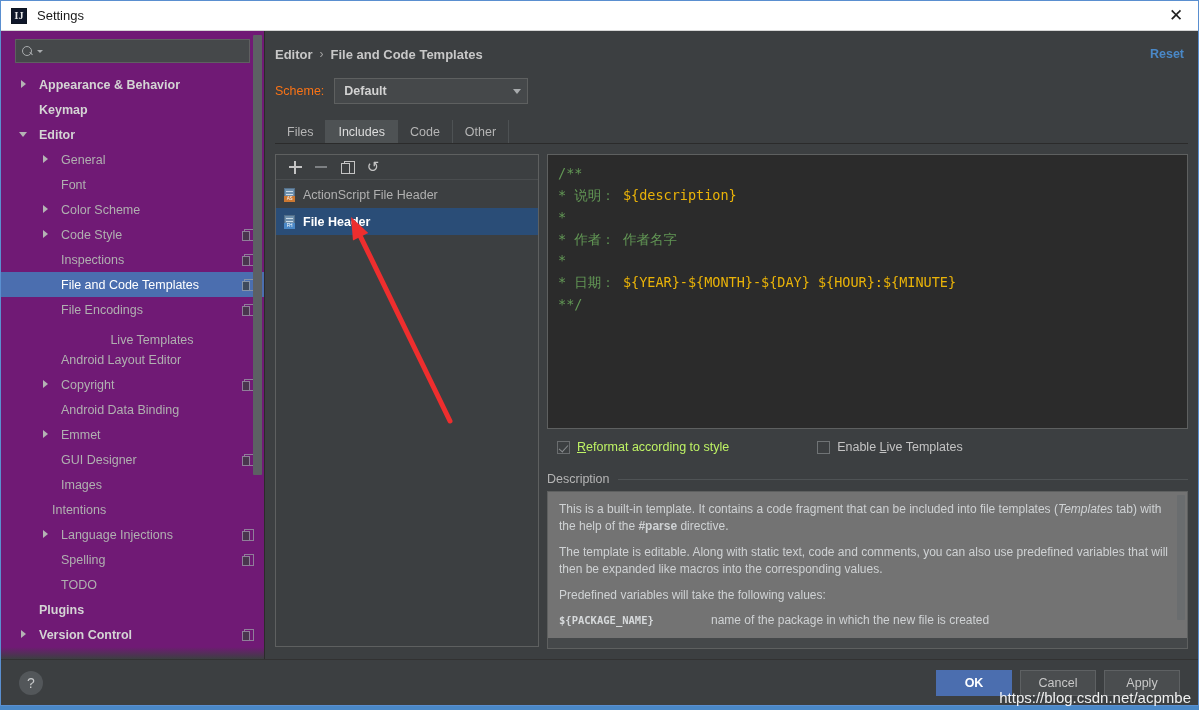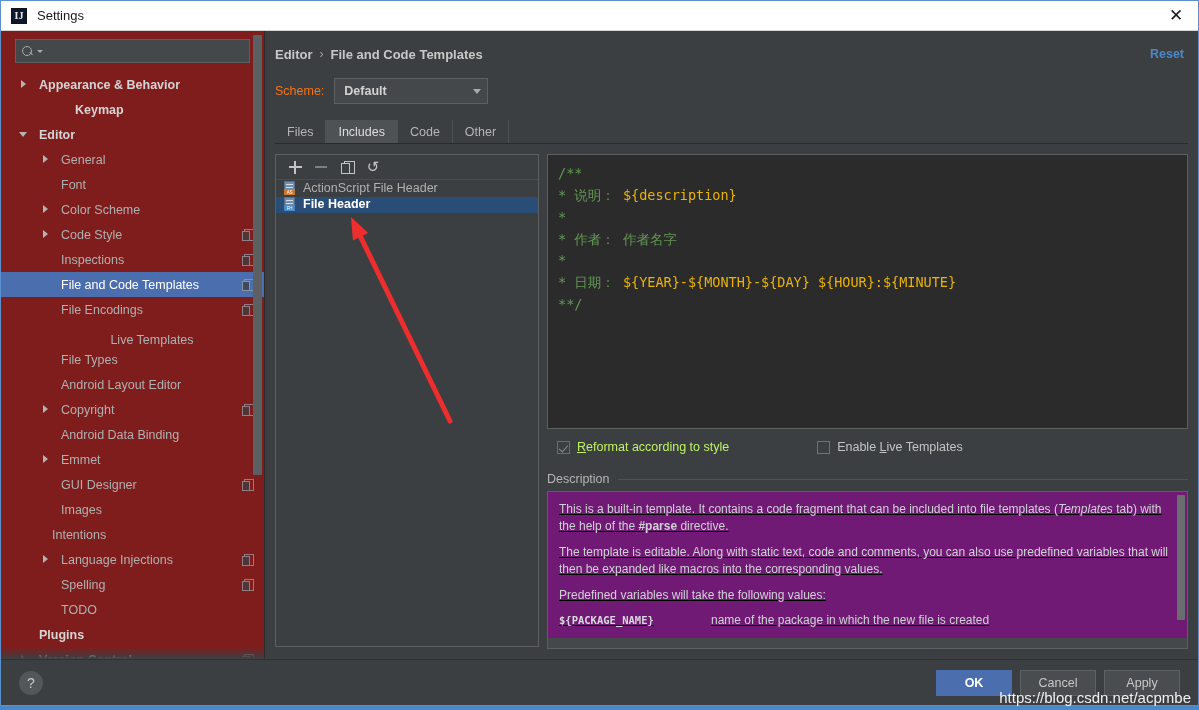--- a/index.html
+++ b/index.html
@@ -83,21 +83,21 @@
     color: #202020; font-size: 17px; font-weight: 300;
     cursor: pointer;
   }
 
   
   #dlg-body { flex: 1 1 auto; display: flex; min-height: 0; }
 
   
   #left-pane {
     width: 264px; flex: 0 0 264px;
-    background: #7f1d1d;
+    background: #701a75;
     border-right: 1px solid #2b2b2b;
     display: flex; flex-direction: column;
     padding-top: 8px;
     position: relative;
   }
   #search-wrap { padding: 0 14px 0 14px; }
   #search-box {
     height: 24px; background: #45484a;
     border: 1px solid #5e6060;
     display: flex; align-items: center;
@@ -203,21 +203,21 @@
     margin-left: auto; font-size: 12.5px; color: #4a88c7;
     cursor: pointer; font-weight: bold; padding-right: 4px;
   }
 
   #scheme-row {
     display: flex; align-items: center; margin-top: 13px;
     flex: 0 0 26px;
   }
   #scheme-label { font-size: 12.5px; color: #f97316; margin-right: 10px; }
   #scheme-select {
-    width: 154px; height: 26px;
+    width: 194px; height: 26px;
     background: #45484a; border: 1px solid #5e6060;
     display: flex; align-items: center;
     padding: 0 6px 0 9px;
   }
   #scheme-value {
     flex: 1 1 auto; font-size: 12.5px; color: #d2d2d2; font-weight: bold;
   }
   #scheme-caret {
     width: 0; height: 0;
     border-left: 4.5px solid transparent;
@@ -264,21 +264,21 @@
   .ico-plus::before { content:''; position:absolute; left:0; top:5.5px; width:13px; height:1.7px; background:#c4c4c4; }
   .ico-plus::after  { content:''; position:absolute; left:5.6px; top:0; width:1.7px; height:13px; background:#c4c4c4; }
   .ico-minus { width: 12px; height: 1.7px; background: #7d8083; }
   .ico-copy { position: relative; width: 13px; height: 13px; }
   .ico-copy::before { content:''; position:absolute; left:3px; top:0; width:9px; height:11px; border:1.3px solid #c4c4c4; }
   .ico-copy::after  { content:''; position:absolute; left:0; top:2.5px; width:7px; height:9px; border:1.3px solid #c4c4c4; background:#3c3f41; }
   .ico-undo { font-size: 15px; color: #c4c4c4; line-height: 1; font-family: "DejaVu Sans", sans-serif; }
 
   #tmpl-list { flex: 1 1 auto; overflow: hidden; padding-top: 1px; }
   .tmpl-row {
-    height: 16px; display: flex; align-items: flex-start;
+    height: 27px; display: flex; align-items: center;
     padding-left: 7px; cursor: default;
   }
   .tmpl-row.selected { background: #2a4d77; }
   .tmpl-ico {
     width: 14px; height: 14px; flex: 0 0 14px;
     position: relative; margin-right: 6px;
   }
   .tmpl-ico .sheet {
     position: absolute; left: 1px; top: 0px;
     width: 11px; height: 10px;
@@ -345,25 +345,24 @@
   #desc-header {
     flex: 0 0 24px; display: flex; align-items: center;
     margin-top: 8px;
   }
   #desc-title { font-size: 12.5px; color: #b5b5b5; margin-right: 8px; }
   #desc-rule { flex: 1 1 auto; height: 1px; background: #4f5355; }
 
   #desc-body {
     flex: 1 1 auto; min-height: 0;
     border: 1px solid #5e6060;
-    background: #701a75;
+    background: #737373;
     margin-bottom: 10px;
     position: relative; overflow: hidden;
     padding: 9px 16px 0 11px;
-    text-decoration: underline;
   }
   .desc-p {
     font-size: 12px; color: #cfd2d4; line-height: 1.42;
     margin: 0 0 9px 0; max-width: 610px;
   }
   .desc-p i { font-style: italic; }
   .desc-p b { font-weight: bold; }
   .var-row { display: flex; margin-bottom: 10px; align-items: baseline; }
   .var-name {
     width: 152px; flex: 0 0 152px;
@@ -465,21 +464,21 @@
           <span id="search-icon"></span>
           <span id="search-caret"></span>
           <input id="search-input" type="text" value="" placeholder="" style="">
         </div>
       </div>
       <div id="tree">
           <div class="tree-row bold" style="padding-left: 18px;">
             <span class="tw collapsed"></span>
             <span class="tree-label" style="margin-left: 9px;">Appearance &amp; Behavior</span>
           </div>
-          <div class="tree-row bold" style="padding-left: 18px; gap: 36px;">
+          <div class="tree-row bold" style="padding-left: 18px;">
             <span class="tw"></span>
             <span class="tree-label" style="margin-left: 9px;">Keymap</span>
           </div>
           <div class="tree-row bold" style="padding-left: 18px;">
             <span class="tw expanded"></span>
             <span class="tree-label" style="margin-left: 9px;">Editor</span>
           </div>
           <div class="tree-row" style="padding-left: 40px;">
             <span class="tw collapsed"></span>
             <span class="tree-label" style="margin-left: 9px;">General</span>
@@ -508,24 +507,20 @@
             <span class="copy-badge"></span>
           </div>
           <div class="tree-row" style="padding-left: 40px;">
             <span class="tw"></span>
             <span class="tree-label" style="margin-left: 9px;">File Encodings</span>
             <span class="copy-badge"></span>
           </div>
           <div class="tree-row" style="padding-left: 40px; flex-direction: column;">
             <span class="tw"></span>
             <span class="tree-label" style="margin-left: 9px;">Live Templates</span>
-          </div>
-          <div class="tree-row" style="padding-left: 40px;">
-            <span class="tw"></span>
-            <span class="tree-label" style="margin-left: 9px;">File Types</span>
           </div>
           <div class="tree-row" style="padding-left: 40px;">
             <span class="tw"></span>
             <span class="tree-label" style="margin-left: 9px;">Android Layout Editor</span>
           </div>
           <div class="tree-row" style="padding-left: 40px;">
             <span class="tw collapsed"></span>
             <span class="tree-label" style="margin-left: 9px;">Copyright</span>
             <span class="copy-badge"></span>
           </div>

